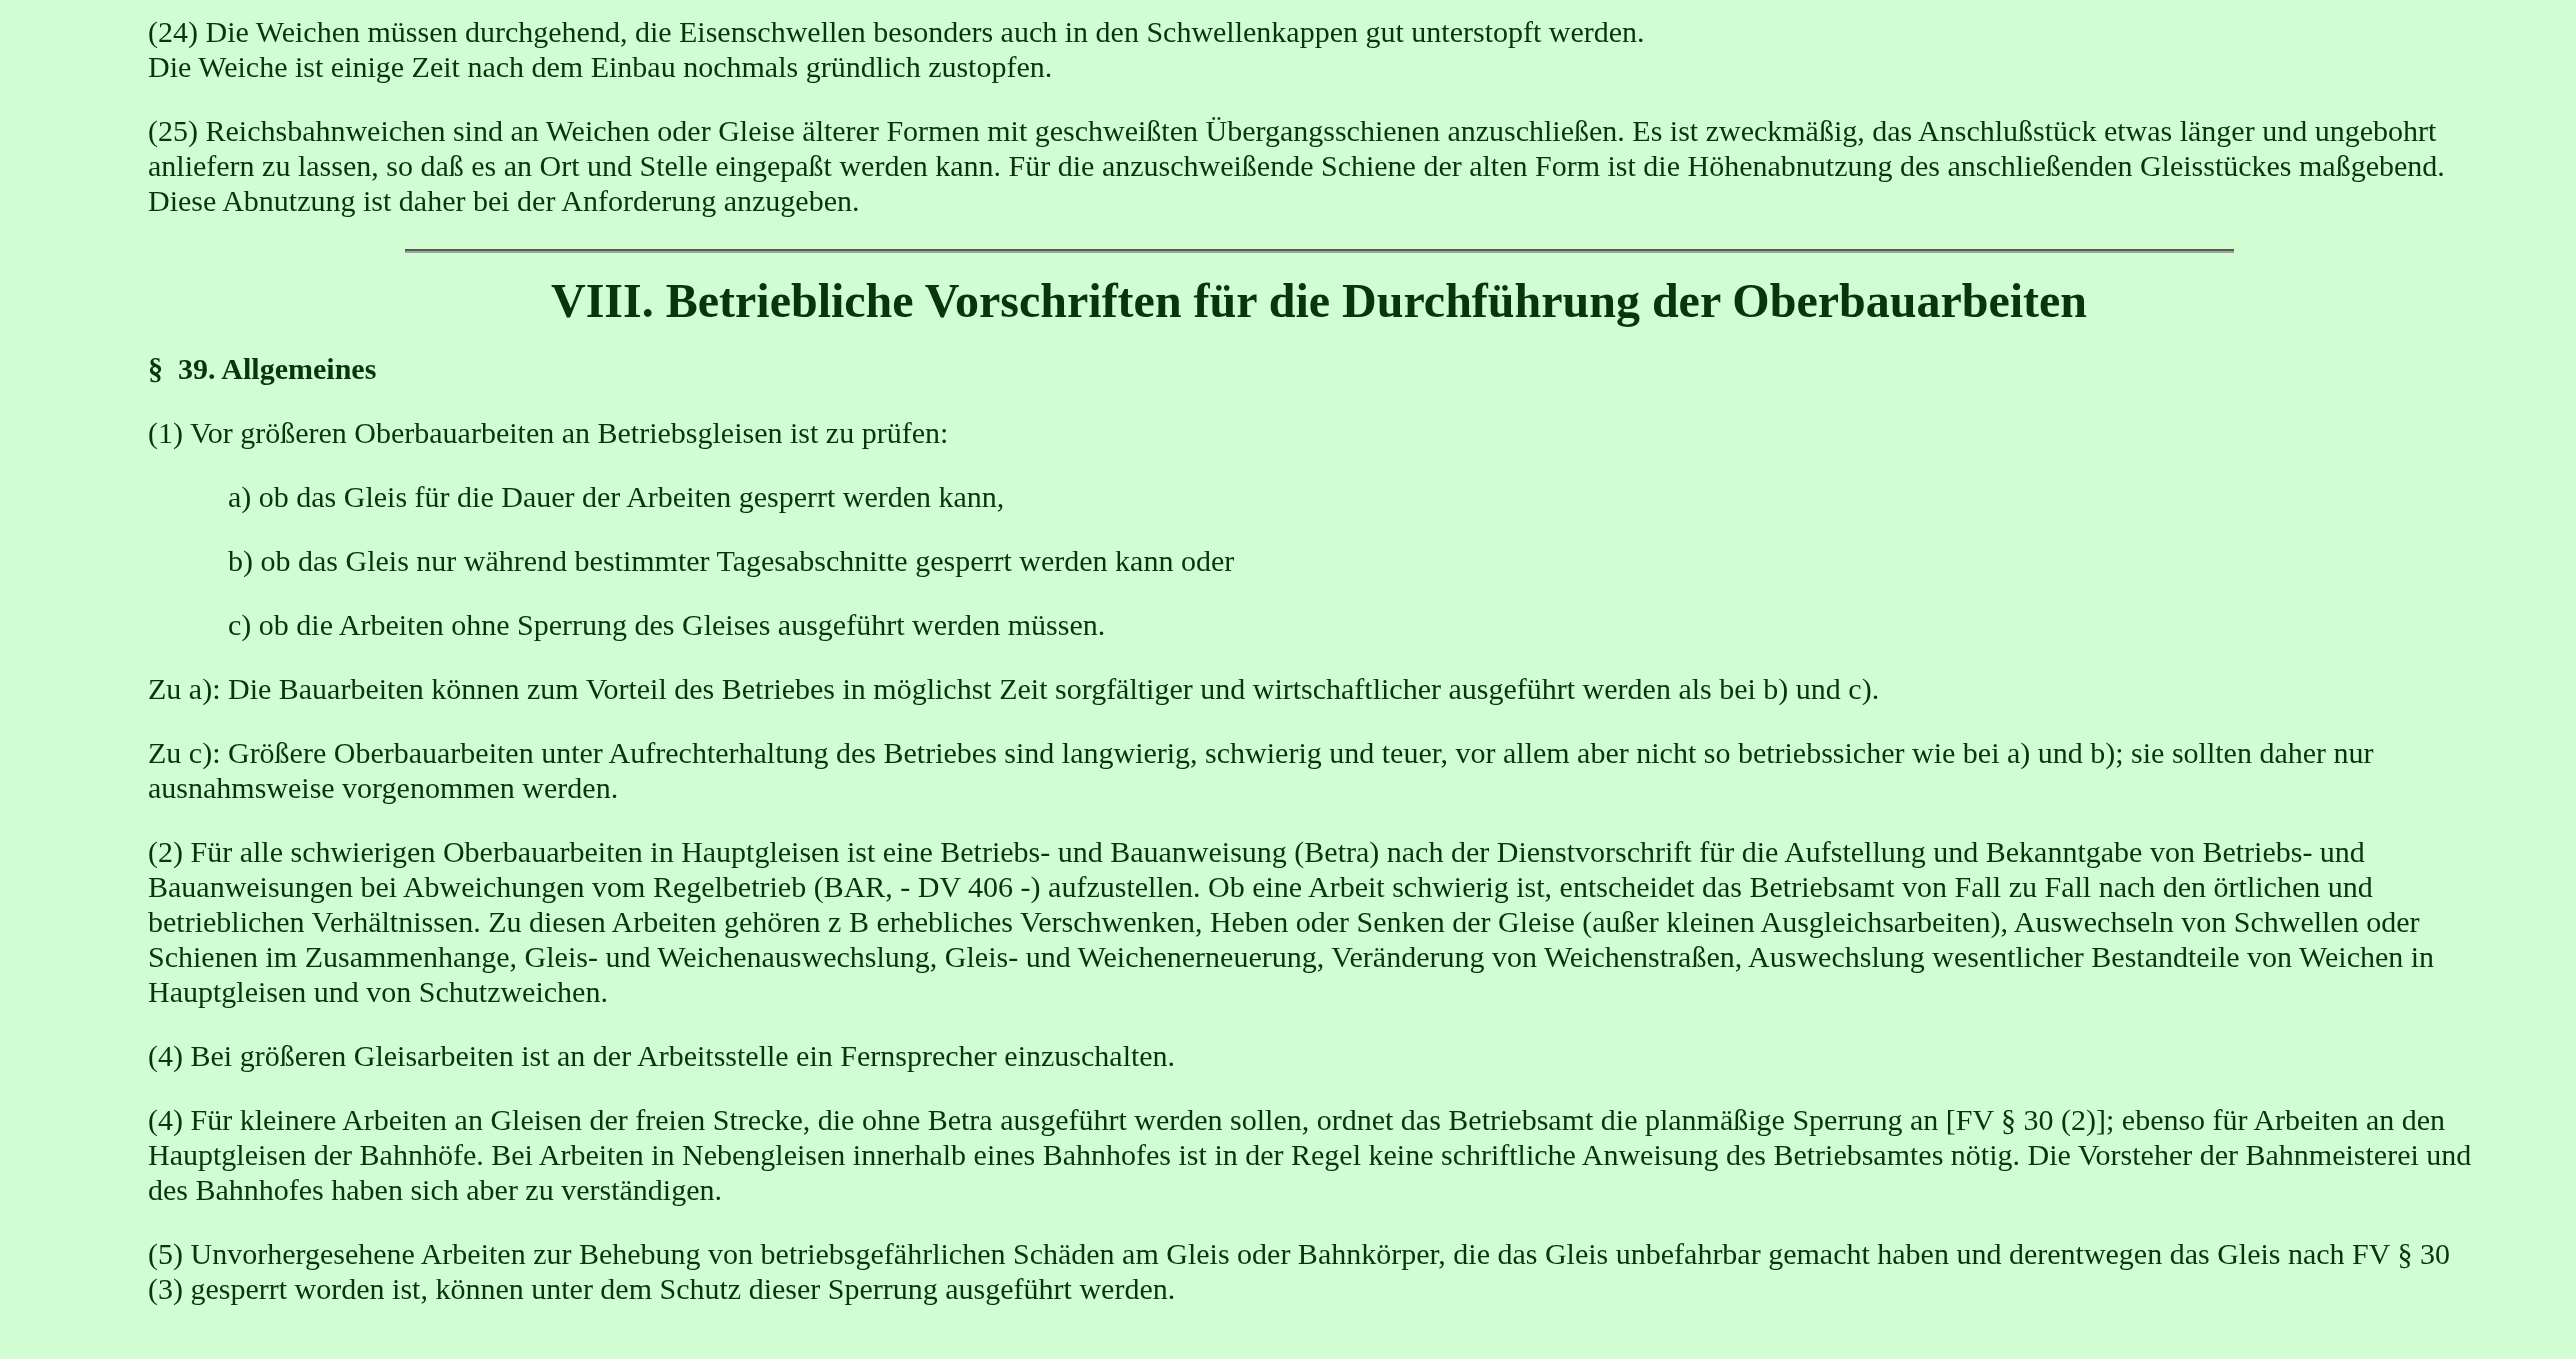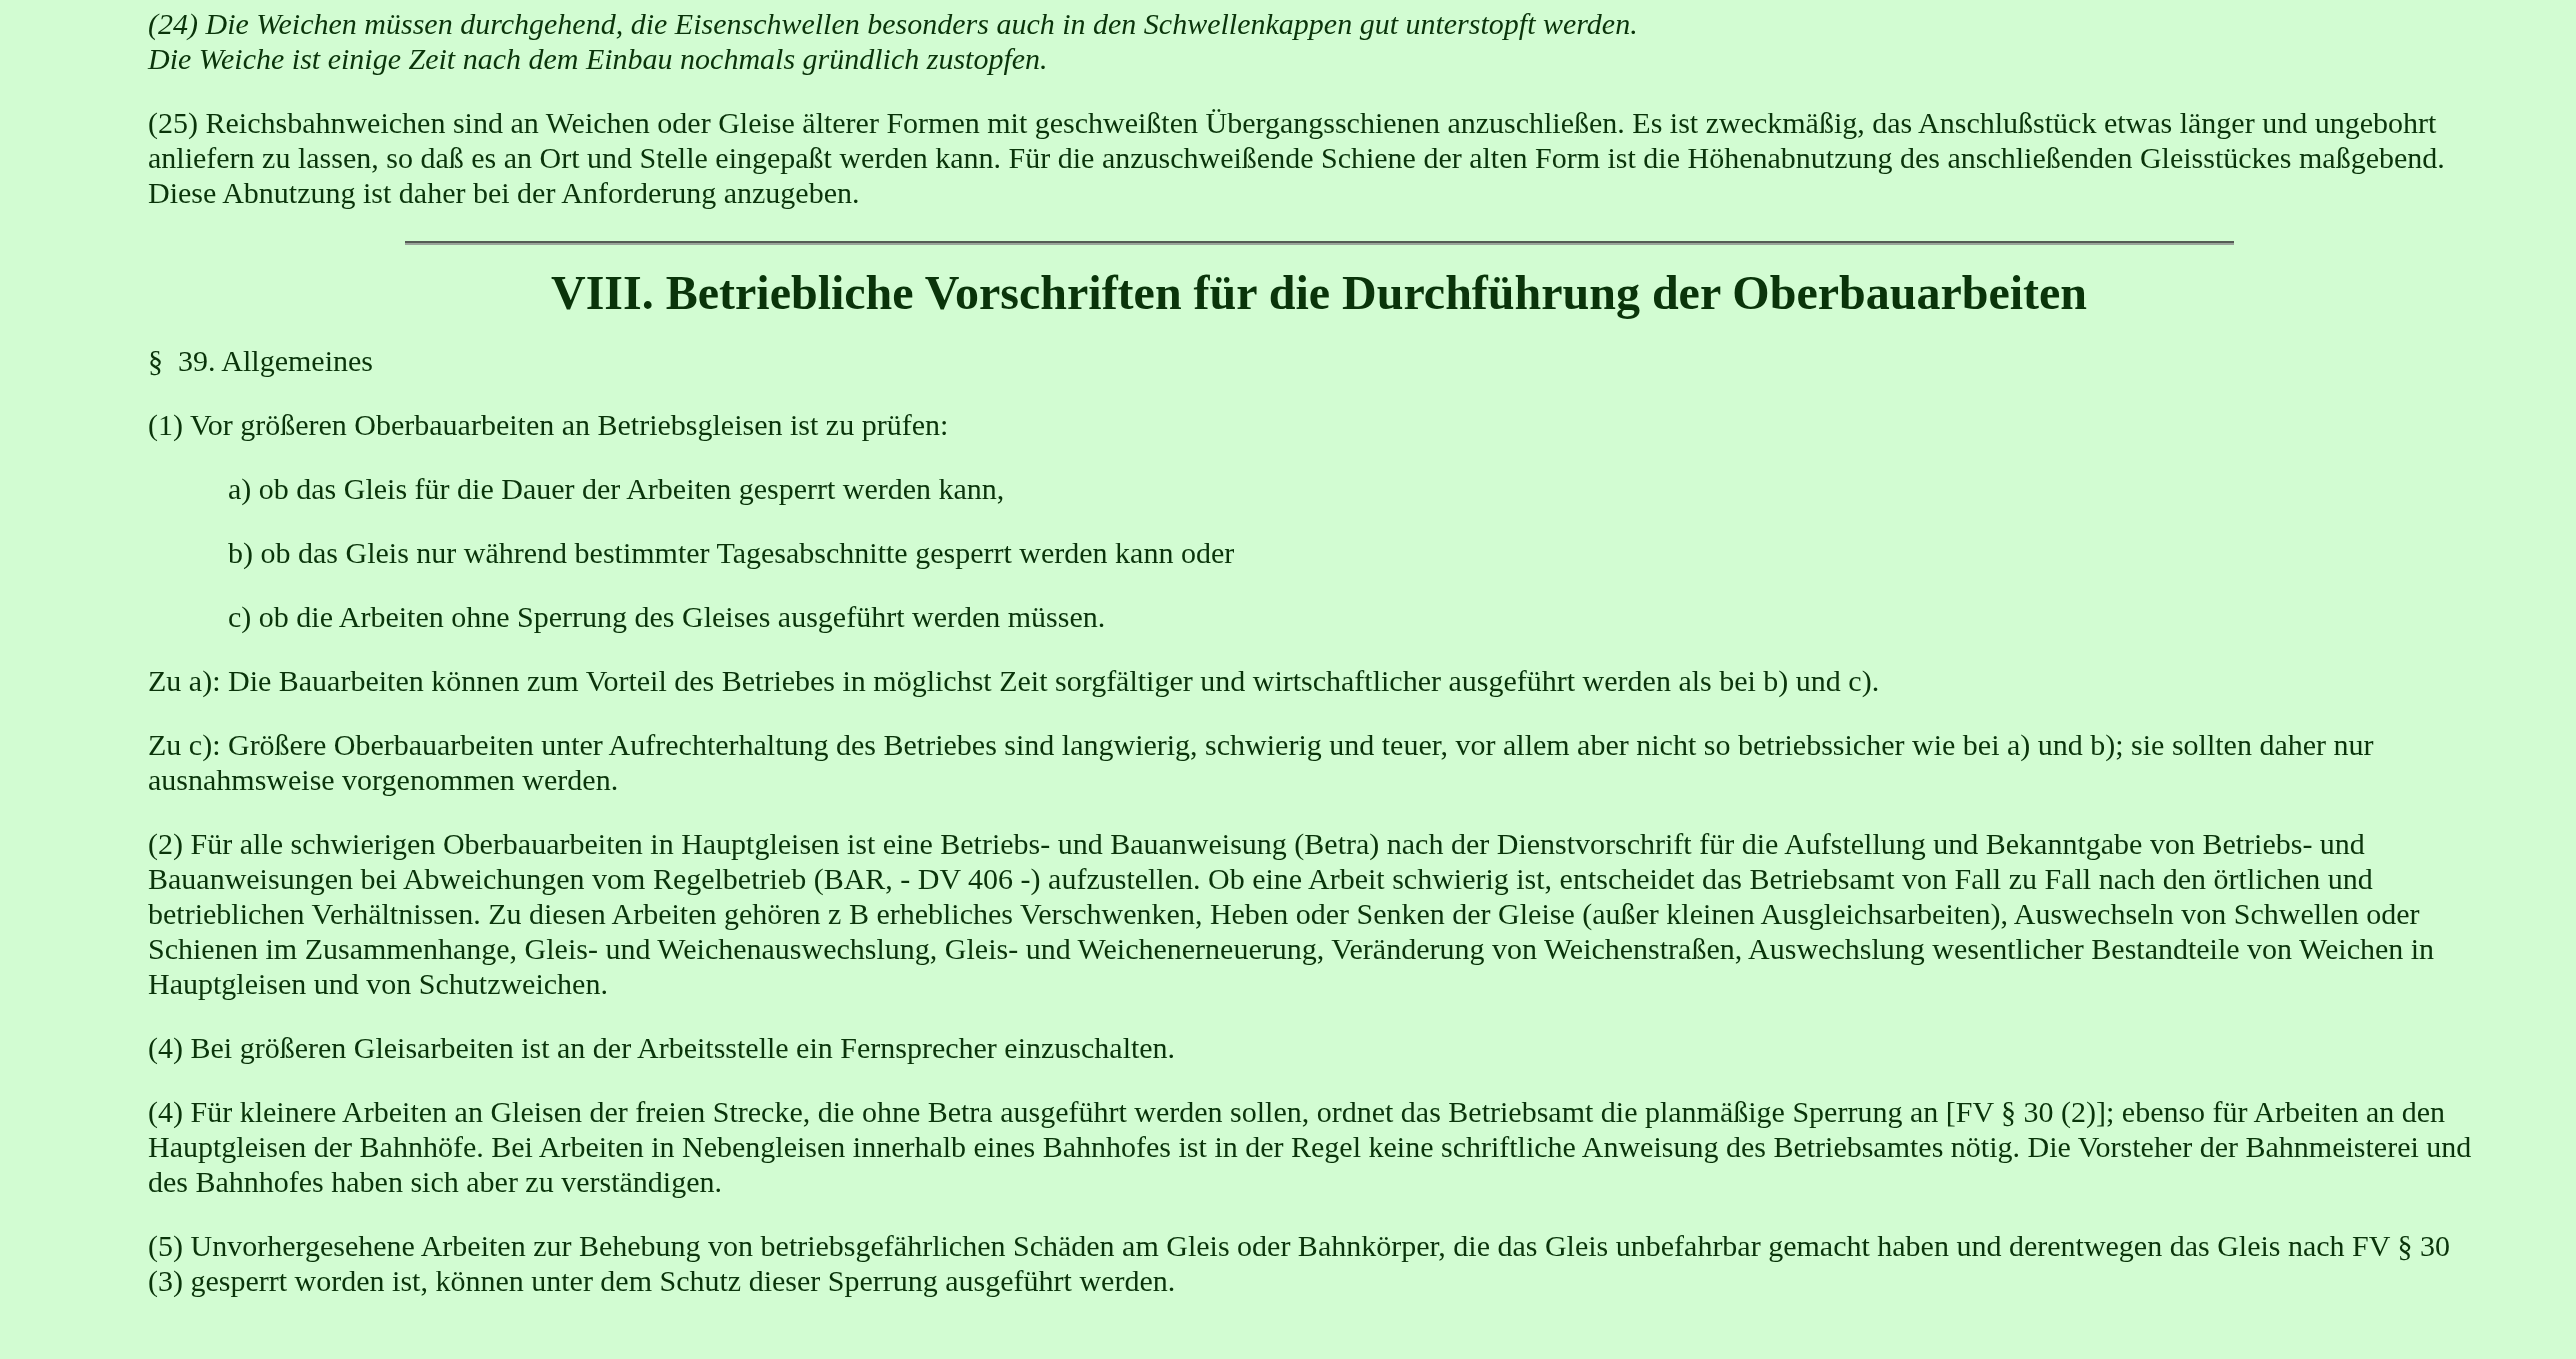--- a/index.html
+++ b/index.html
@@ -10,22 +10,22 @@
     background: #d2fcd2;
     color: #0a340a;
     font-family: "Liberation Serif", "DejaVu Serif", serif;
     font-size: 30px;
     line-height: 35px;
   }
   .doc {
     padding: 5.5px 86px 0 148px;
   }
   .doc p { margin: 29px 0; }
-  .doc > p:first-child { margin-top: 0; font-style: italic; }
-  .bold { font-weight: normal; }
+  .doc > p:first-child { margin-top: 8px; }
+  .bold { font-weight: bold; }
   .indent { margin-left: 80px !important; }
   hr.divider {
     border: none;
     border-top: 2.7px solid #545c54;
     background: #9aa49a;
     height: 2.7px;
     width: 1829px;
     margin: 31px auto 0 auto;
   }
   h2.section-heading {

